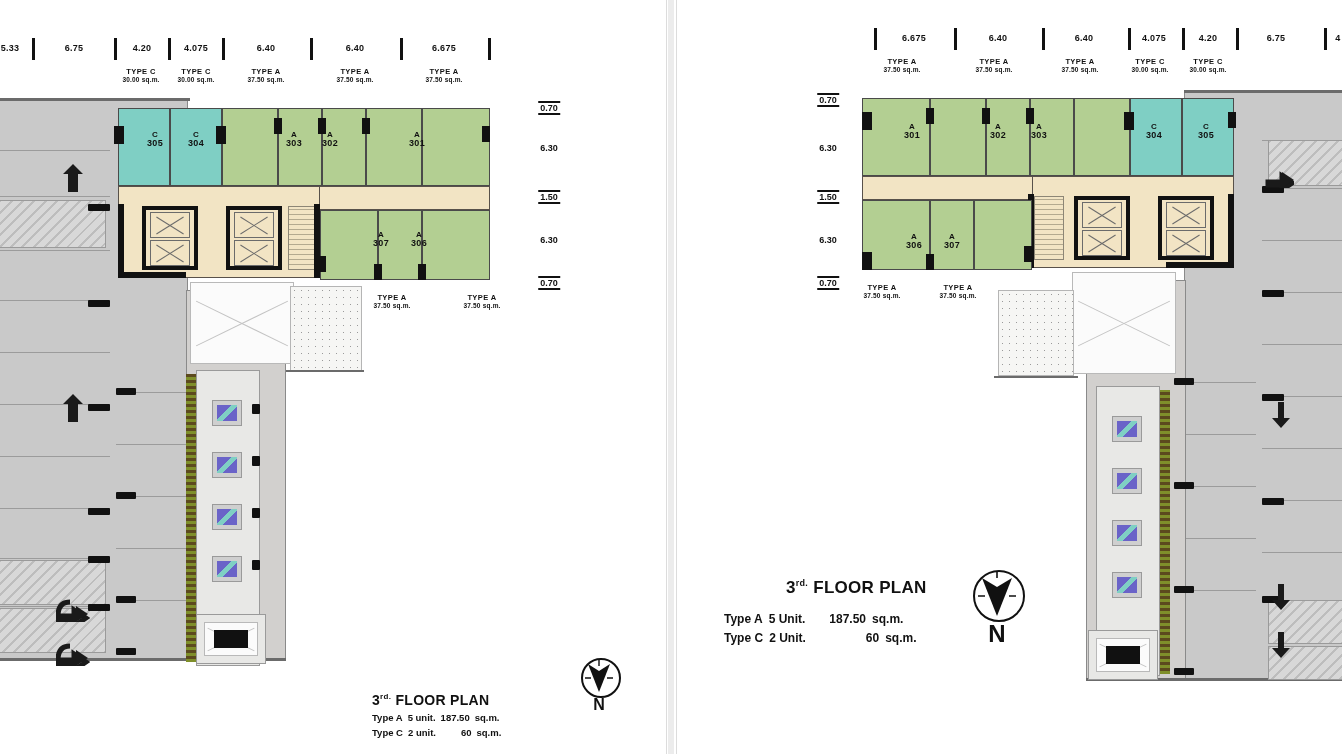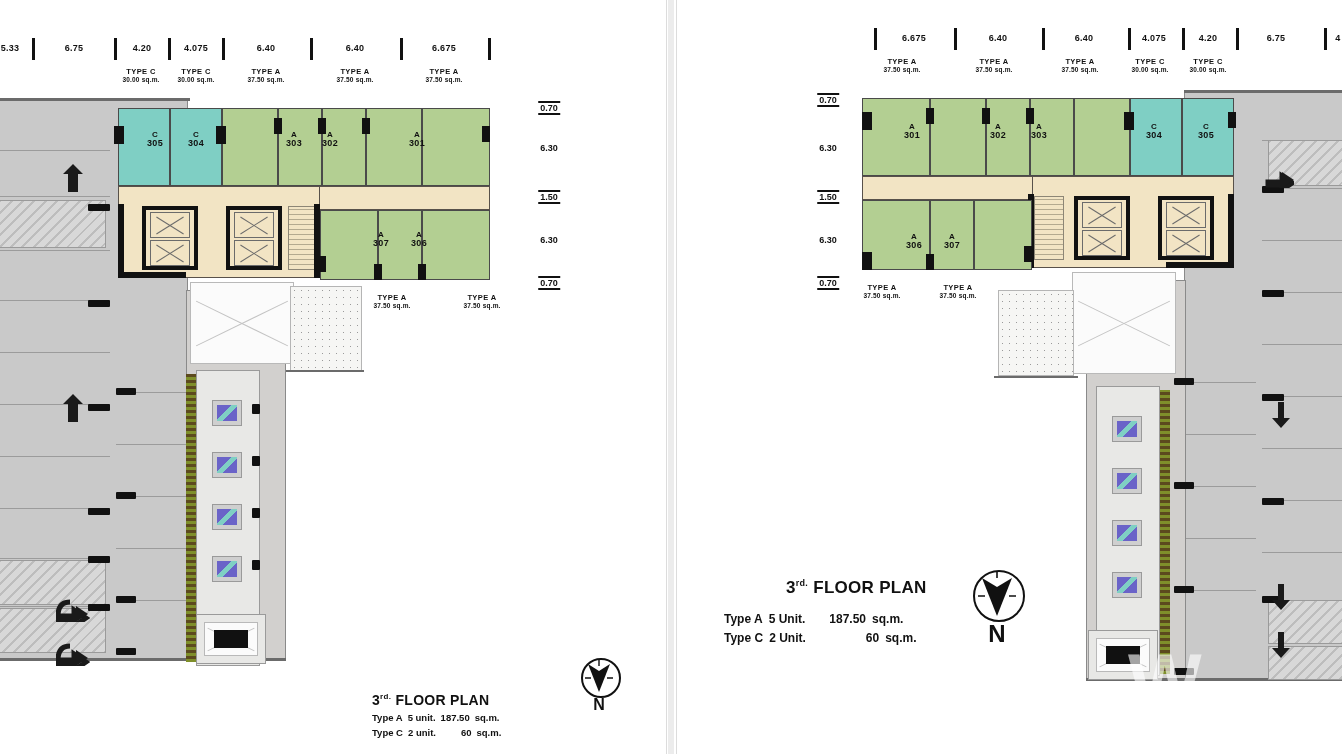--- a/index.html
+++ b/index.html
@@ -529,17 +529,14 @@
       <div class="ring" style="left:9px;top:0;width:48px;height:48px;"></div>
       <svg style="position:absolute;left:14px;top:2px;width:38px;height:44px;" viewBox="0 0 38 44">
         <path d="M19 44 L4 6 L19 15 Z" fill="#111"></path>
         <path d="M19 44 L34 6 L19 15 Z" fill="#111"></path>
         <path d="M19 -2 L19 6 M-1 24 L7 24 M31 24 L39 24" stroke="#111" stroke-width="1.6"></path>
       </svg>
       <div class="n" style="top:50px;font-size:24px;">N</div>
     </div>
   </div>
 
-  <div class="watermark" style="left:1128px;top:636px;">
-    <span>W</span><small>va</small>
-  </div>
 
 </div>
 
 </body></html>

